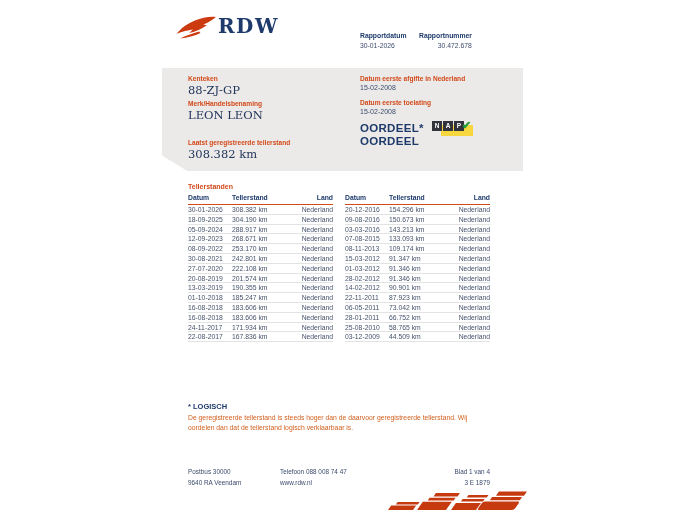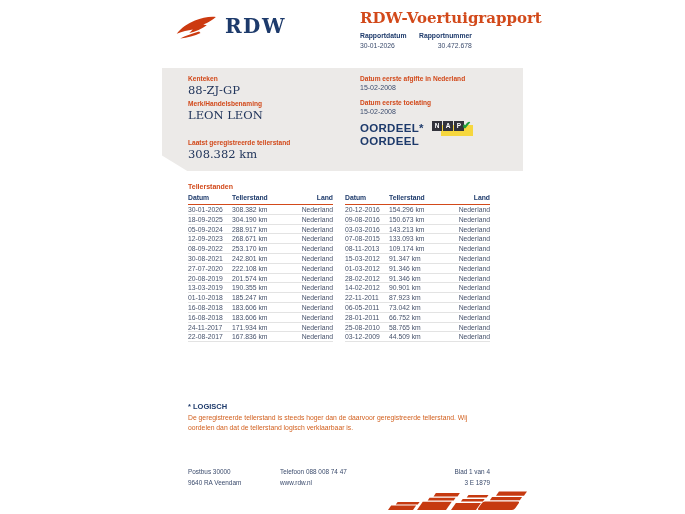--- a/index.html
+++ b/index.html
@@ -1,21 +1,21 @@
 <!DOCTYPE html>
 <html><head>
 <meta charset="utf-8">
 <style>
   * { margin:0; padding:0; box-sizing:border-box; }
   html,body { background:#ffffff; }
   body { font-family:"Liberation Sans", sans-serif; }
   .page { position:relative; width:685px; height:514px; background:#ffffff; overflow:hidden; }
 
   
-  .logo { position:absolute; left:176px; top:11px; display:flex; align-items:center; gap:7px; }
+  .logo { position:absolute; left:176px; top:11px; display:flex; align-items:center; }
   .logo-icon { width:42px; height:30px; }
   .logo-text { font-family:"DejaVu Serif", serif; font-weight:bold; font-size:20px; letter-spacing:1.5px; color:#1d3a6b; }
   .doc-title { position:absolute; left:360px; top:9px; font-family:"DejaVu Serif", serif; font-weight:bold; font-size:15px; color:#d2491a; }
   .meta-col { position:absolute; top:32px; }
   .meta-col.c1 { left:360px; }
   .meta-col.c2 { left:419px; }
   .meta-lbl { display:block; font-size:6.8px; font-weight:bold; color:#1d3a6b; }
   .meta-val { display:block; margin-top:3px; font-size:6.8px; color:#3c4c6d; }
 
   
@@ -67,21 +67,20 @@
   <div class="logo">
     <svg class="logo-icon" viewBox="0 0 60 42">
       <g fill="#cc3a10">
         <path d="M57,8 C48,7 37,9 27,13 C17,17 7,24 1,32 C9,29 17,27 24,26 L19,31 C28,29 37,25 44,20 L39,19 C46,16 53,12 57,8 Z"></path>
         <path d="M33,29 C24,32 13,35 6,39 C16,38 27,35 35,31 Z"></path>
       </g>
     </svg>
     <span class="logo-text">RDW</span>
   </div>
 
-  <div class="doc-title">RDW-Voertuigrapport</div>
 
   <div class="meta-col c1">
     <span class="meta-lbl">Rapportdatum</span>
     <span class="meta-val">30-01-2026</span>
   </div>
   <div class="meta-col c2">
     <span class="meta-lbl">Rapportnummer</span>
     <span class="meta-val">30.472.678</span>
   </div>
 

